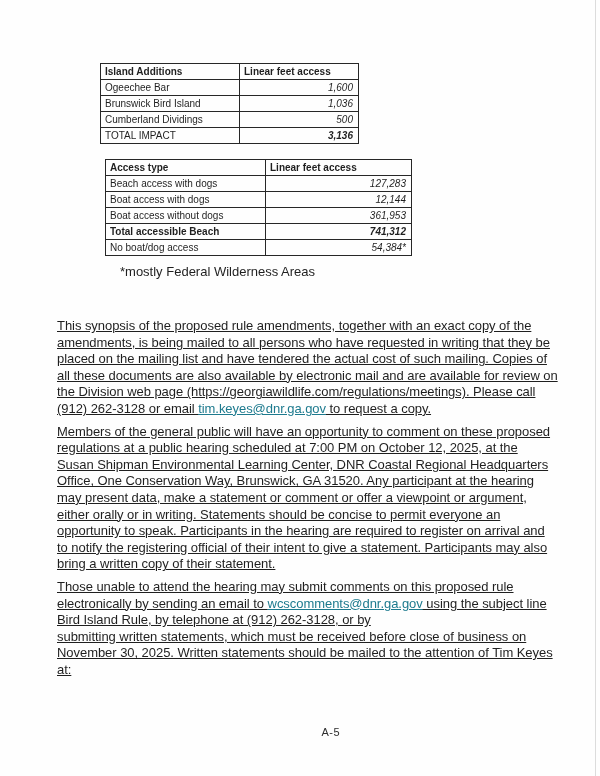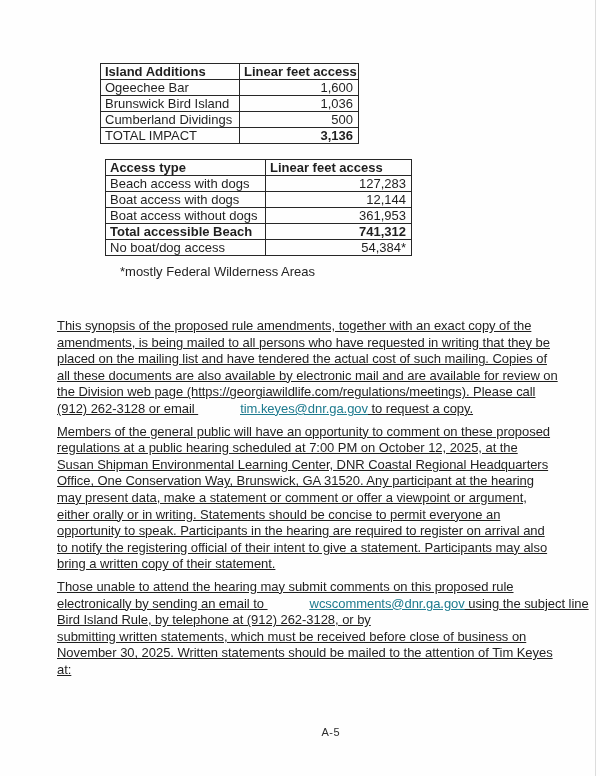--- a/index.html
+++ b/index.html
@@ -22,40 +22,41 @@
     bottom: 0;
     right: 4px;
     width: 1px;
     background: #dcdcdc;
   }
 
   
   table.doc-table {
     position: absolute;
     border-collapse: collapse;
-    font-size: 13px;
+    font-size: 10px;
     table-layout: fixed;
     border-radius: 7px;
   }
   table.doc-table th,
   table.doc-table td {
     border: 1.5px solid #272727;
     padding: 1px 5px 1px 4px;
     line-height: 13px;
     height: 13px;
     white-space: nowrap;
     overflow: hidden;
     font-weight: normal;
     text-align: left;
   }
   table.doc-table th {
     font-weight: bold;
   }
   table.doc-table td.num {
     text-align: right;
+    font-style: italic;
   }
   table.doc-table .bold {
     font-weight: bold;
   }
   #table-island {
     left: 100px;
     top: 63px;
     width: 258px;
   }
   #table-access {
@@ -84,21 +85,20 @@
   }
   .line {
     line-height: 16.6px;
     white-space: nowrap;
     text-decoration: underline;
   }
   .link {
     color: var(--link-color, #1d7a8e);
     text-decoration: underline;
     cursor: pointer;
-    margin-left: 42px;
   }
 
   
   .page-number {
     position: absolute;
     left: 240px;
     top: 726px;
     width: 100px;
     text-align: right;
     font-size: 11px;

